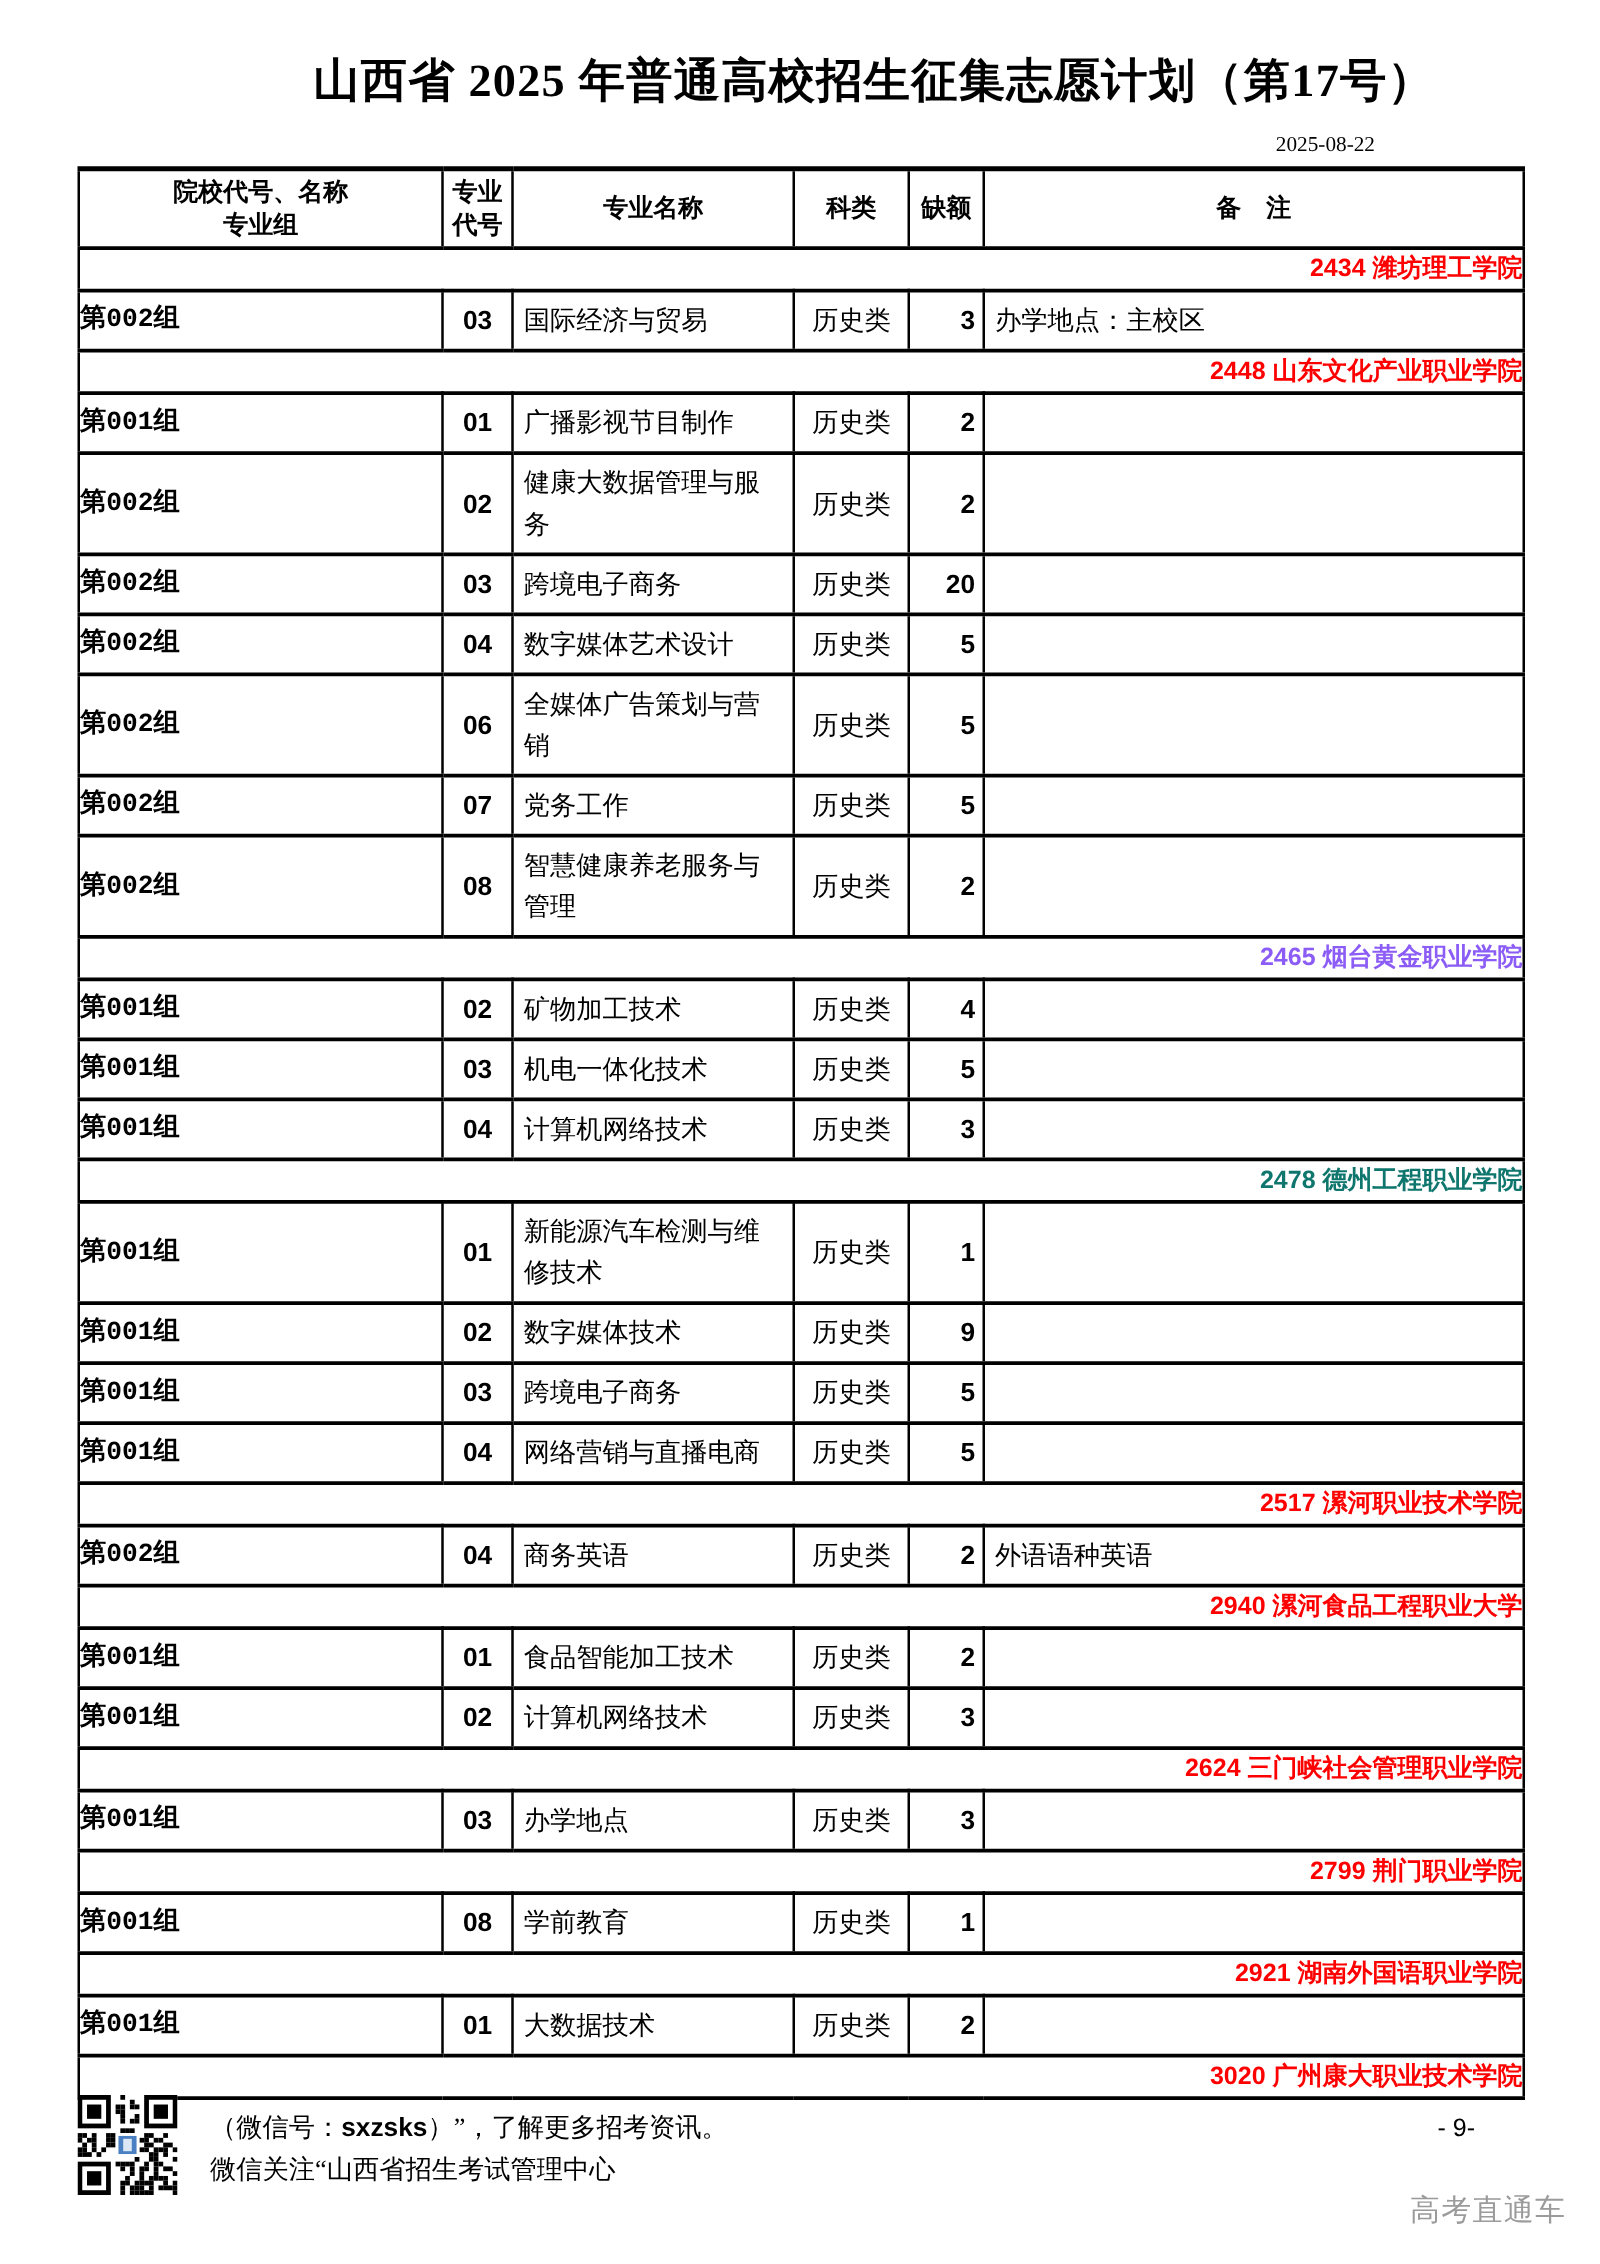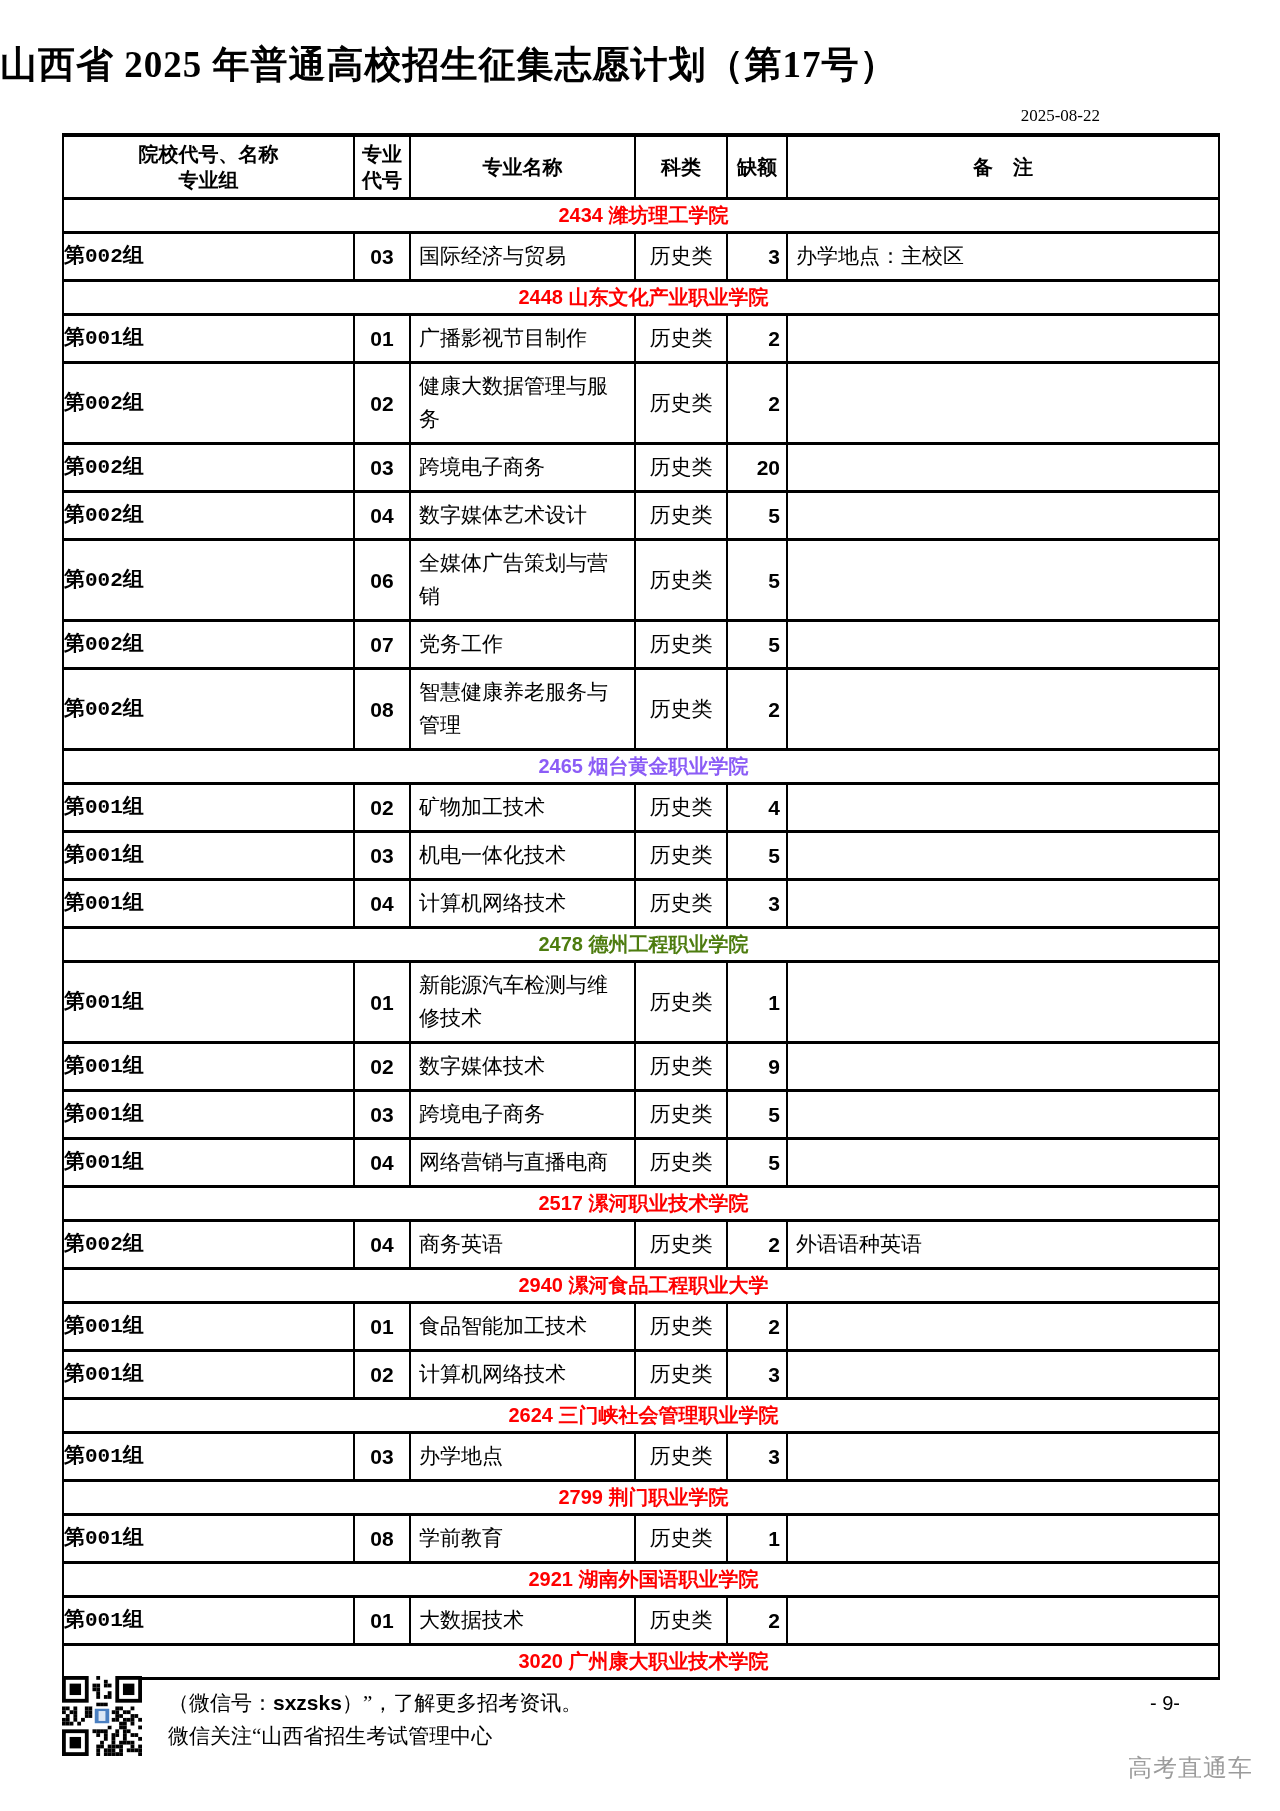--- a/index.html
+++ b/index.html
@@ -6,21 +6,21 @@
   .page {
     position:relative;
     width:1280px; height:1811px;
     background:#ffffff;
     font-family:"Liberation Serif", serif;
     color:#000;
     overflow:hidden;
   }
   .doc-title {
     position:absolute; top:40px; left:0; width:1148px;
-    text-align:left;
+    text-align:right;
     font-size:37px; font-weight:bold;
     letter-spacing:1px;
     font-family:"Liberation Serif", serif;
   }
   .doc-date {
     position:absolute; top:106px; left:980px; width:120px;
     text-align:right;
     font-size:17px;
     font-family:"Liberation Serif", serif;
   }
@@ -43,21 +43,21 @@
     line-height:26px;
     height:54px;
   }
   .plan-table td { vertical-align:middle; }
   td.band-cell {
     border-left:2px solid #000; border-right:2px solid #000;
     border-top:3px solid #000; border-bottom:3px solid #000;
     font-family:"Liberation Sans", sans-serif;
     font-size:20px; font-weight:bold;
     color:#fe0000;
-    text-align:center;
+    text-align:right;
     padding:4px 0 4px 5px;
     line-height:23px;
   }
   tr.data-row td {
     border:2px solid #000;
     border-bottom:3px solid #000;
     font-size:21px;
     line-height:33px;
     padding:6px 0;
   }
@@ -229,21 +229,21 @@
         </tr>
         <tr class="data-row">
           <td class="c-group">第001组</td>
           <td class="c-code">04</td>
           <td class="c-major">计算机网络技术</td>
           <td class="c-cat">历史类</td>
           <td class="c-num">3</td>
           <td class="c-note"></td>
         </tr>
         <tr>
-          <td colspan="6" class="band-cell" style="color: #4d7c0f;">2478 德州工程职业学院</td>
+          <td colspan="6" class="band-cell" style="color: #0f766e;">2478 德州工程职业学院</td>
         </tr>
         <tr class="data-row">
           <td class="c-group">第001组</td>
           <td class="c-code">01</td>
           <td class="c-major">新能源汽车检测与维修技术</td>
           <td class="c-cat">历史类</td>
           <td class="c-num">1</td>
           <td class="c-note"></td>
         </tr>
         <tr class="data-row">

